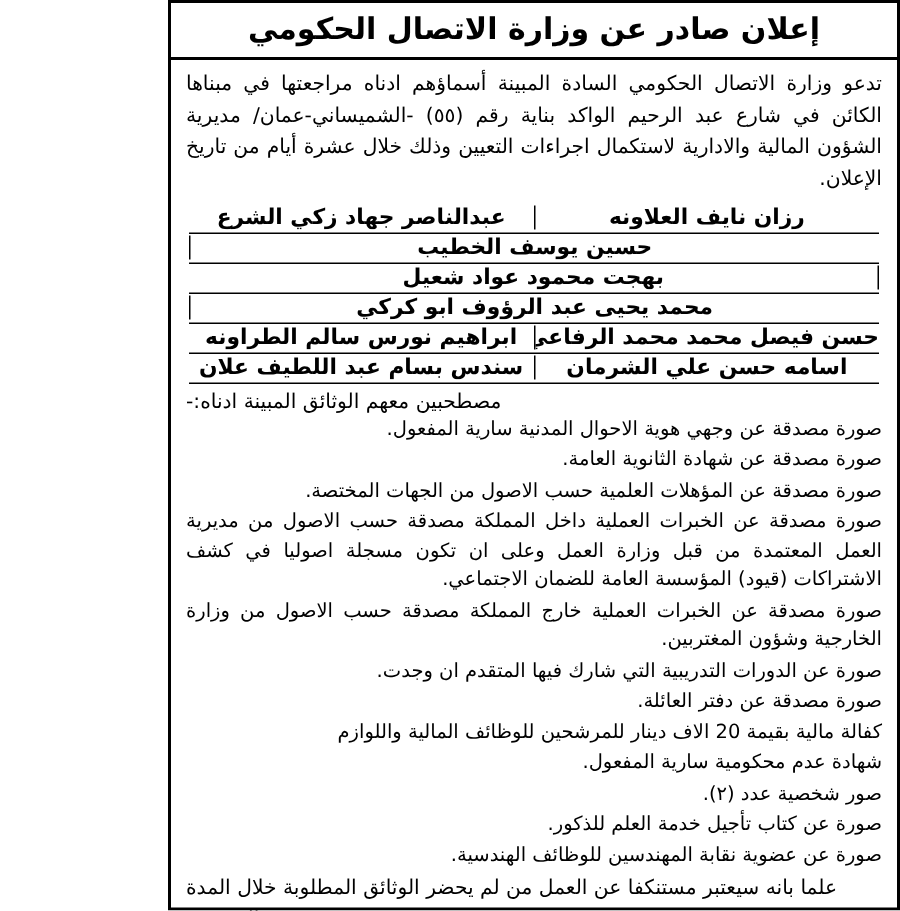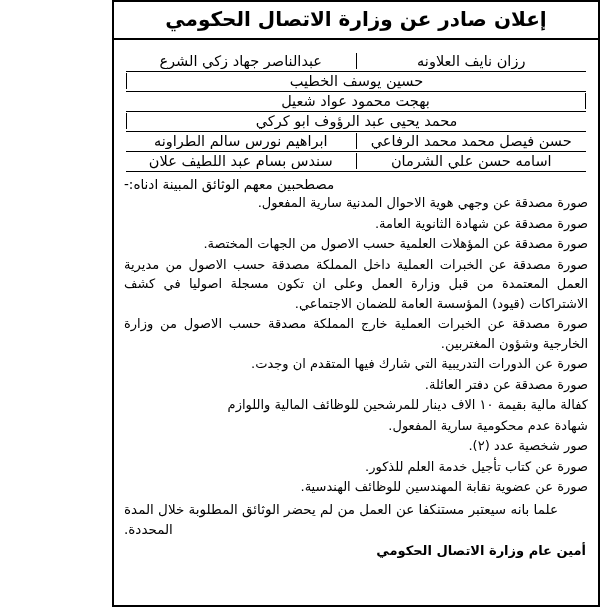--- a/index.html
+++ b/index.html
@@ -53,21 +53,21 @@
     flex-direction: row;
     align-items: center;
     justify-content: space-between;
     border-bottom: 1px solid #000;
     padding: 1px 0 2px 0;
   }
   .name-row:last-child { border-bottom: 1px solid #000; }
   .name-cell {
     flex: 1 1 50%;
     font-size: 14.5px;
-    font-weight: normal;
+    font-weight: bold;
     text-align: center;
     letter-spacing: 1px;
     white-space: nowrap;
     overflow: hidden;
   }
   .name-cell.right { text-align: center; }
   .name-cell.left { text-align: center; }
   .vsep {
     width: 0;
     border-left: 1px solid #000;
@@ -114,20 +114,23 @@
 <body>
 
 <div class="page">
 
   <div class="title-bar">
     <div class="title">إعلان صادر عن وزارة الاتصال الحكومي</div>
   </div>
 
   <div class="body-wrap">
 
+    <div class="intro">
+      <p>تدعو وزارة الاتصال الحكومي السادة المبينة أسماؤهم ادناه مراجعتها في مبناها الكائن في شارع عبد الرحيم الواكد بناية رقم (٥٥) -الشميساني-عمان/ مديرية الشؤون المالية والادارية لاستكمال اجراءات التعيين وذلك خلال عشرة أيام من تاريخ الإعلان.</p>
+    </div>
 
     <div class="names-block">
 
       <div class="name-row">
         <div class="name-cell right">رزان نايف العلاونه</div>
         <div class="vsep"></div>
         <div class="name-cell left">عبدالناصر جهاد زكي الشرع</div>
       </div>
 
       <div class="name-row">
@@ -162,21 +165,21 @@
     <div class="docs-head">مصطحبين معهم الوثائق المبينة ادناه:-</div>
 
     <ul class="docs-list">
       <li>صورة مصدقة عن وجهي هوية الاحوال المدنية سارية المفعول.</li>
       <li>صورة مصدقة عن شهادة الثانوية العامة.</li>
       <li>صورة مصدقة عن المؤهلات العلمية حسب الاصول من الجهات المختصة.</li>
       <li>صورة مصدقة عن الخبرات العملية داخل المملكة مصدقة حسب الاصول من مديرية العمل المعتمدة من قبل وزارة العمل وعلى ان تكون مسجلة اصوليا في كشف الاشتراكات (قيود) المؤسسة العامة للضمان الاجتماعي.</li>
       <li>صورة مصدقة عن الخبرات العملية خارج المملكة مصدقة حسب الاصول من وزارة الخارجية وشؤون المغتربين.</li>
       <li>صورة عن الدورات التدريبية التي شارك فيها المتقدم ان وجدت.</li>
       <li>صورة مصدقة عن دفتر العائلة.</li>
-      <li class="center-ish">كفالة مالية بقيمة ١٠ الاف دينار للمرشحين للوظائف المالية واللوازم</li>
+      <li class="center-ish">كفالة مالية بقيمة 20 الاف دينار للمرشحين للوظائف المالية واللوازم</li>
       <li class="center-ish">شهادة عدم محكومية سارية المفعول.</li>
       <li class="center-ish">صور شخصية عدد (٢).</li>
       <li class="center-ish">صورة عن كتاب تأجيل خدمة العلم للذكور.</li>
       <li class="center-ish">صورة عن عضوية نقابة المهندسين للوظائف الهندسية.</li>
     </ul>
 
     <div class="note">علما بانه سيعتبر مستنكفا عن العمل من لم يحضر الوثائق المطلوبة خلال المدة المحددة.</div>
 
     <div class="signature">
       <div class="line1">أمين عام وزارة الاتصال الحكومي</div>

